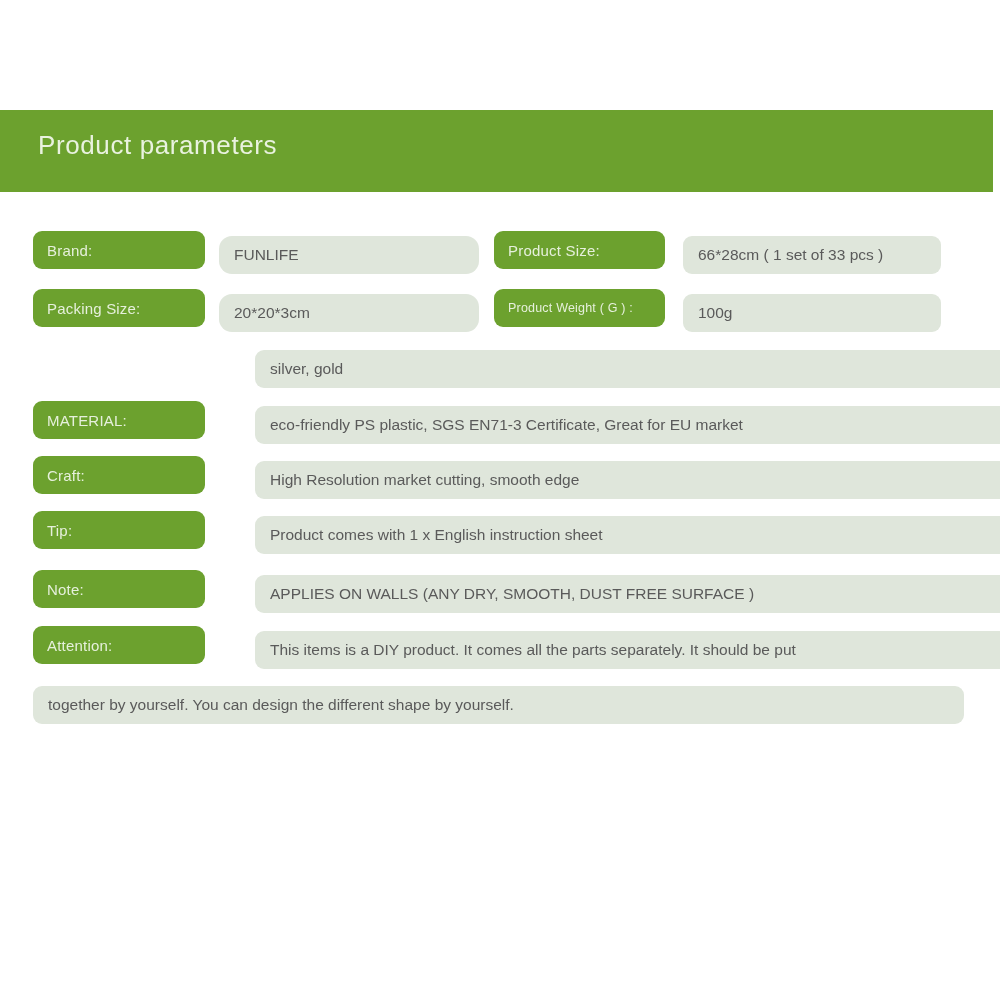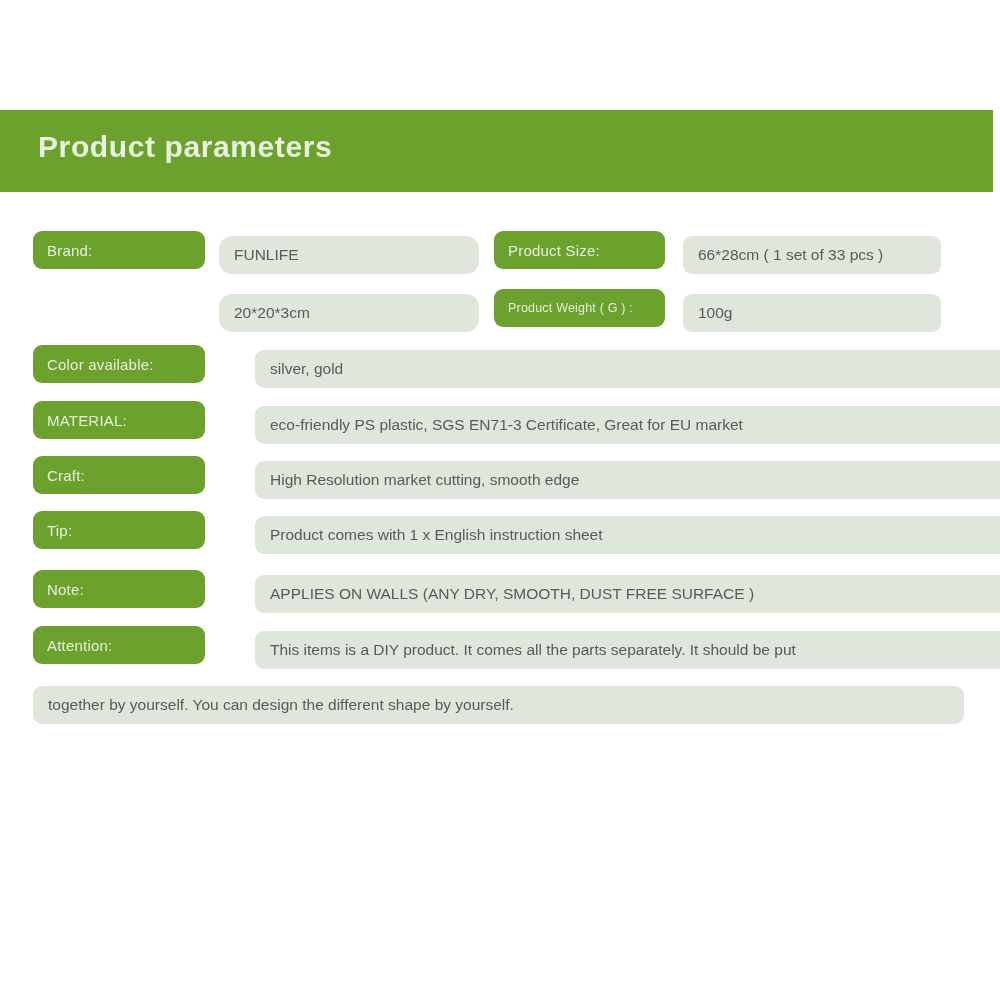--- a/index.html
+++ b/index.html
@@ -29,22 +29,22 @@
     left: 0px;
     top: 110px;
     width: 993px;
     height: 82px;
     background: #6ca12e;
   }
   .header-title {
     position: absolute;
     left: 38px;
     top: 20px;
-    font-size: 30px;
-    font-weight: 700;
+    font-size: 26px;
+    font-weight: 400;
     letter-spacing: 0.6px;
     color: #e9f2df;
     white-space: nowrap;
   }
 
   
   .params {
     position: absolute;
     left: 0;
     top: 0;
@@ -119,27 +119,27 @@
   <div class="params">
 
     <div class="row" style="top:231px;">
       <div class="label-pill col-a-label pill-top-label">Brand:</div>
       <div class="value-pill col-a-value pill-top-value">FUNLIFE</div>
       <div class="label-pill col-b-label pill-top-label">Product Size:</div>
       <div class="value-pill col-b-value pill-top-value">66*28cm&nbsp;( 1 set of 33 pcs )</div>
     </div>
 
     <div class="row" style="top:289px;">
+      <div class="label-pill col-a-label pill-top-label">Packing Size:</div>
       <div class="value-pill col-a-value pill-top-value">20*20*3cm</div>
       <div class="label-pill col-b-label pill-top-label small">Product Weight ( G ) :</div>
       <div class="value-pill col-b-value pill-top-value">100g</div>
     </div>
 
     <div class="row" style="top:345px;">
-      <div class="label-pill col-a-label pill-top-label">Color available:</div>
       <div class="value-pill col-wide-value pill-top-value">silver, gold</div>
     </div>
 
     <div class="row" style="top:401px;">
       <div class="label-pill col-a-label pill-top-label">MATERIAL:</div>
       <div class="value-pill col-wide-value pill-top-value">eco-friendly PS plastic, SGS EN71-3 Certificate, Great for EU market</div>
     </div>
 
     <div class="row" style="top:456px;">
       <div class="label-pill col-a-label pill-top-label">Craft:</div>

